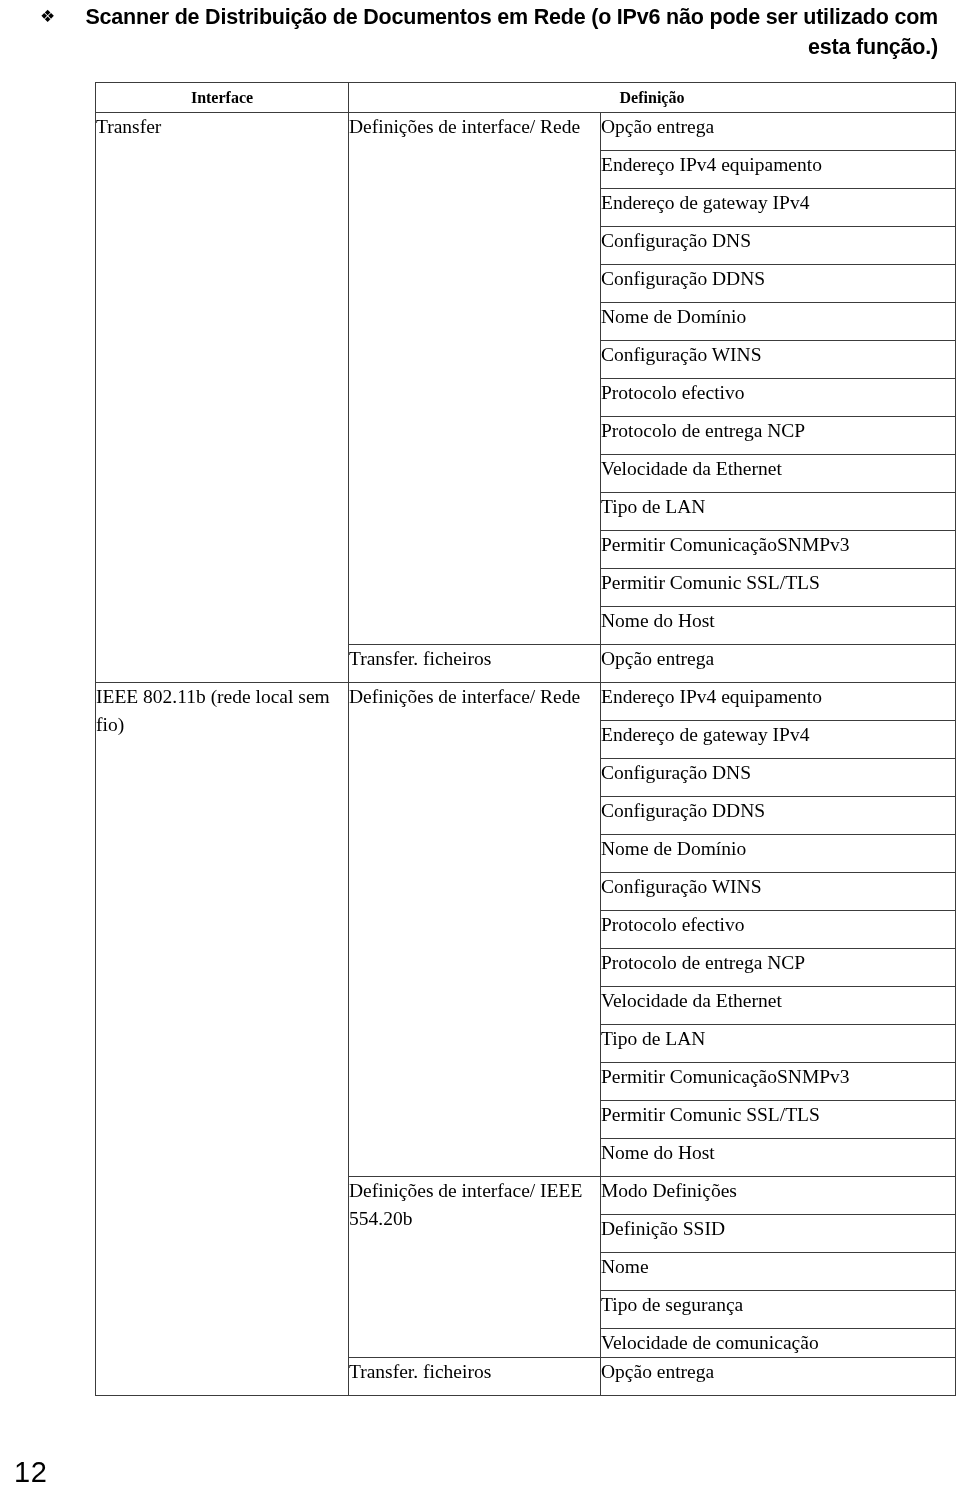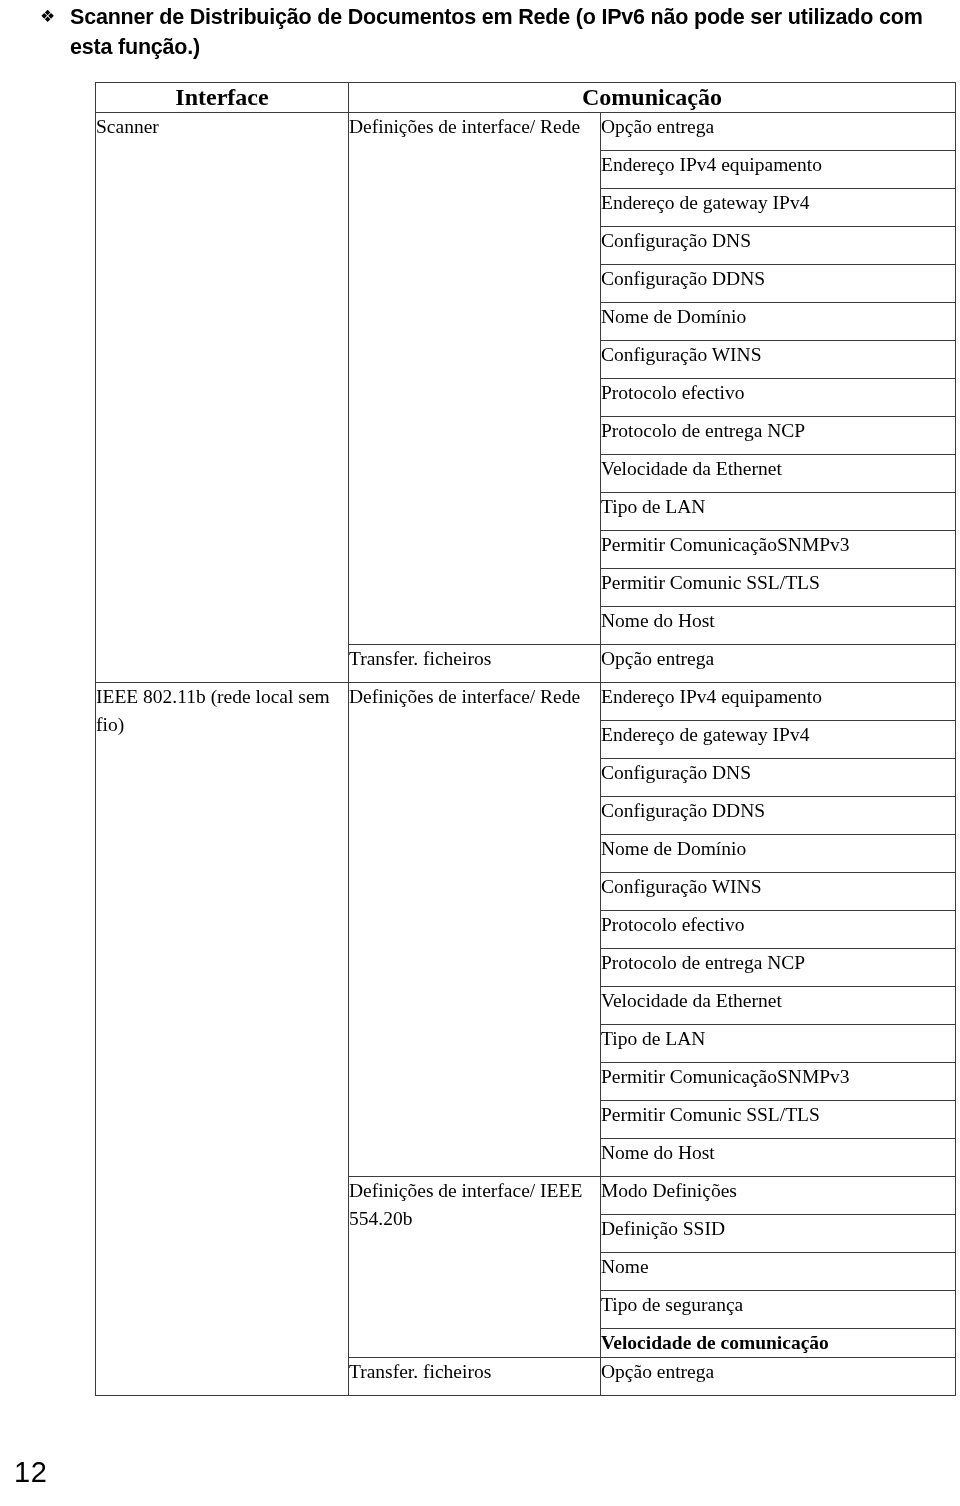--- a/index.html
+++ b/index.html
@@ -33,20 +33,21 @@
   .heading-bullet {
     flex: 0 0 auto;
     width: 30px;
     font-size: 17px;
     line-height: 30px;
     text-align: left;
     padding-left: 2px;
   }
   .heading-text {
     flex: 1 1 auto;
+    text-align: right;
   }
 
   
   .doc-table {
     position: absolute;
     left: 95px;
     top: 82px;
     width: 860px;
     border-collapse: collapse;
     table-layout: fixed;
@@ -56,21 +57,21 @@
     border: 1px solid #3c3c3c;
     padding: 0;
     vertical-align: top;
   }
   .col-iface { width: 253px; }
   .col-group { width: 252px; }
   .col-item  { width: 355px; }
 
   .hdr {
     font-weight: bold;
-    font-size: 24px;
+    font-size: 16px;
     height: 29px;
     line-height: 29px;
     padding: 0 6px;
     vertical-align: middle;
   }
 
   .cell {
     padding: 5px 8px 4px 10px;
     line-height: 25px;
   }
@@ -81,21 +82,21 @@
   .cell-group {
     padding: 6px 8px 4px 10px;
     line-height: 28px;
   }
   .cell-item {
     height: 38px;
     box-sizing: border-box;
     padding: 5px 8px 4px 10px;
     line-height: 28px;
   }
-  .cell-item.tall { height: 24px; font-weight: bold; }
+  .cell-item.tall { height: 24px; }
 
   
   .page-number {
     position: absolute;
     left: 14px;
     top: 1455px;
     font-size: 29px;
     line-height: 34px;
     font-family: "Liberation Sans", "DejaVu Sans", sans-serif;
     letter-spacing: 0.5px;
@@ -112,27 +113,27 @@
 
 <table class="doc-table">
   <colgroup>
     <col class="col-iface">
     <col class="col-group">
     <col class="col-item">
   </colgroup>
   <thead>
     <tr>
       <th class="hdr">Interface</th>
-      <th class="hdr" colspan="2">Comunicação</th>
+      <th class="hdr" colspan="2">Definição</th>
     </tr>
   </thead>
   <tbody>
 
     <tr>
-      <td class="cell cell-iface" rowspan="15">Scanner</td>
+      <td class="cell cell-iface" rowspan="15">Transfer</td>
       <td class="cell cell-group" rowspan="14">Definições de interface/ Rede</td>
       <td class="cell cell-item">Opção entrega</td>
     </tr>
     <tr>
       <td class="cell cell-item">Endereço IPv4 equipamento</td>
     </tr>
     <tr>
       <td class="cell cell-item">Endereço de gateway IPv4</td>
     </tr>
     <tr>

